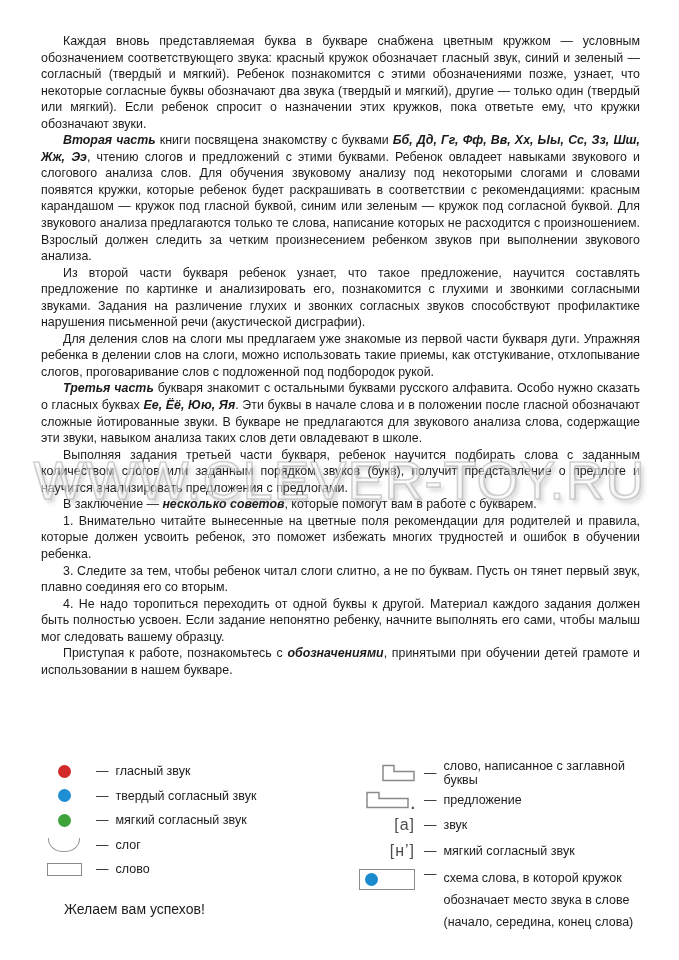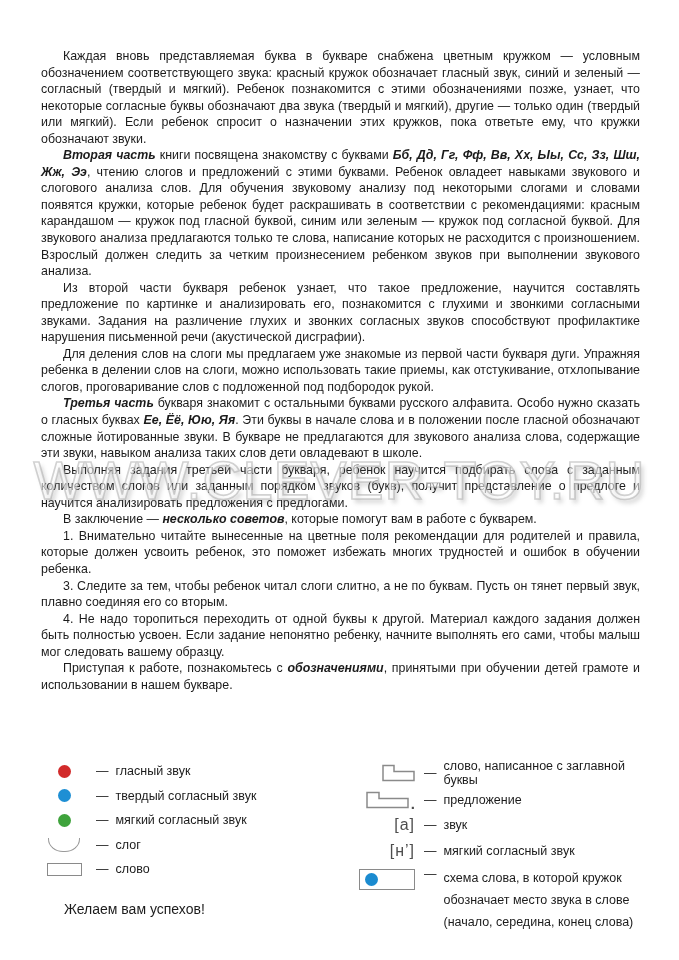--- a/index.html
+++ b/index.html
@@ -2,21 +2,21 @@
 <html lang="ru"><head>
 <meta charset="utf-8">
 <style>
   html,body{margin:0;padding:0;}
   body{
     width:679px;height:960px;background:#ffffff;position:relative;overflow:hidden;
     font-family:"Liberation Sans", sans-serif;color:#1b1b1b;
   }
   .text-block{
     position:absolute;left:41px;top:33px;width:599px;
-    font-size:12.4px;line-height:16.55px;text-align:justify;margin-top:15px;
+    font-size:12.4px;line-height:16.55px;text-align:justify;
   }
   .para{margin:0;text-indent:22px;}
   .para b{font-weight:bold;font-style:italic;}
 
   .legend{position:absolute;left:41px;top:759px;width:606px;display:flex;}
   .legend-col{display:flex;flex-direction:column;}
   .legend-left{width:296px;}
   .legend-right{width:310px;}
   .lrow{display:flex;align-items:center;min-height:24.5px;font-size:12.5px;}
   .rrow{display:flex;align-items:center;min-height:25.5px;font-size:12.5px;}

